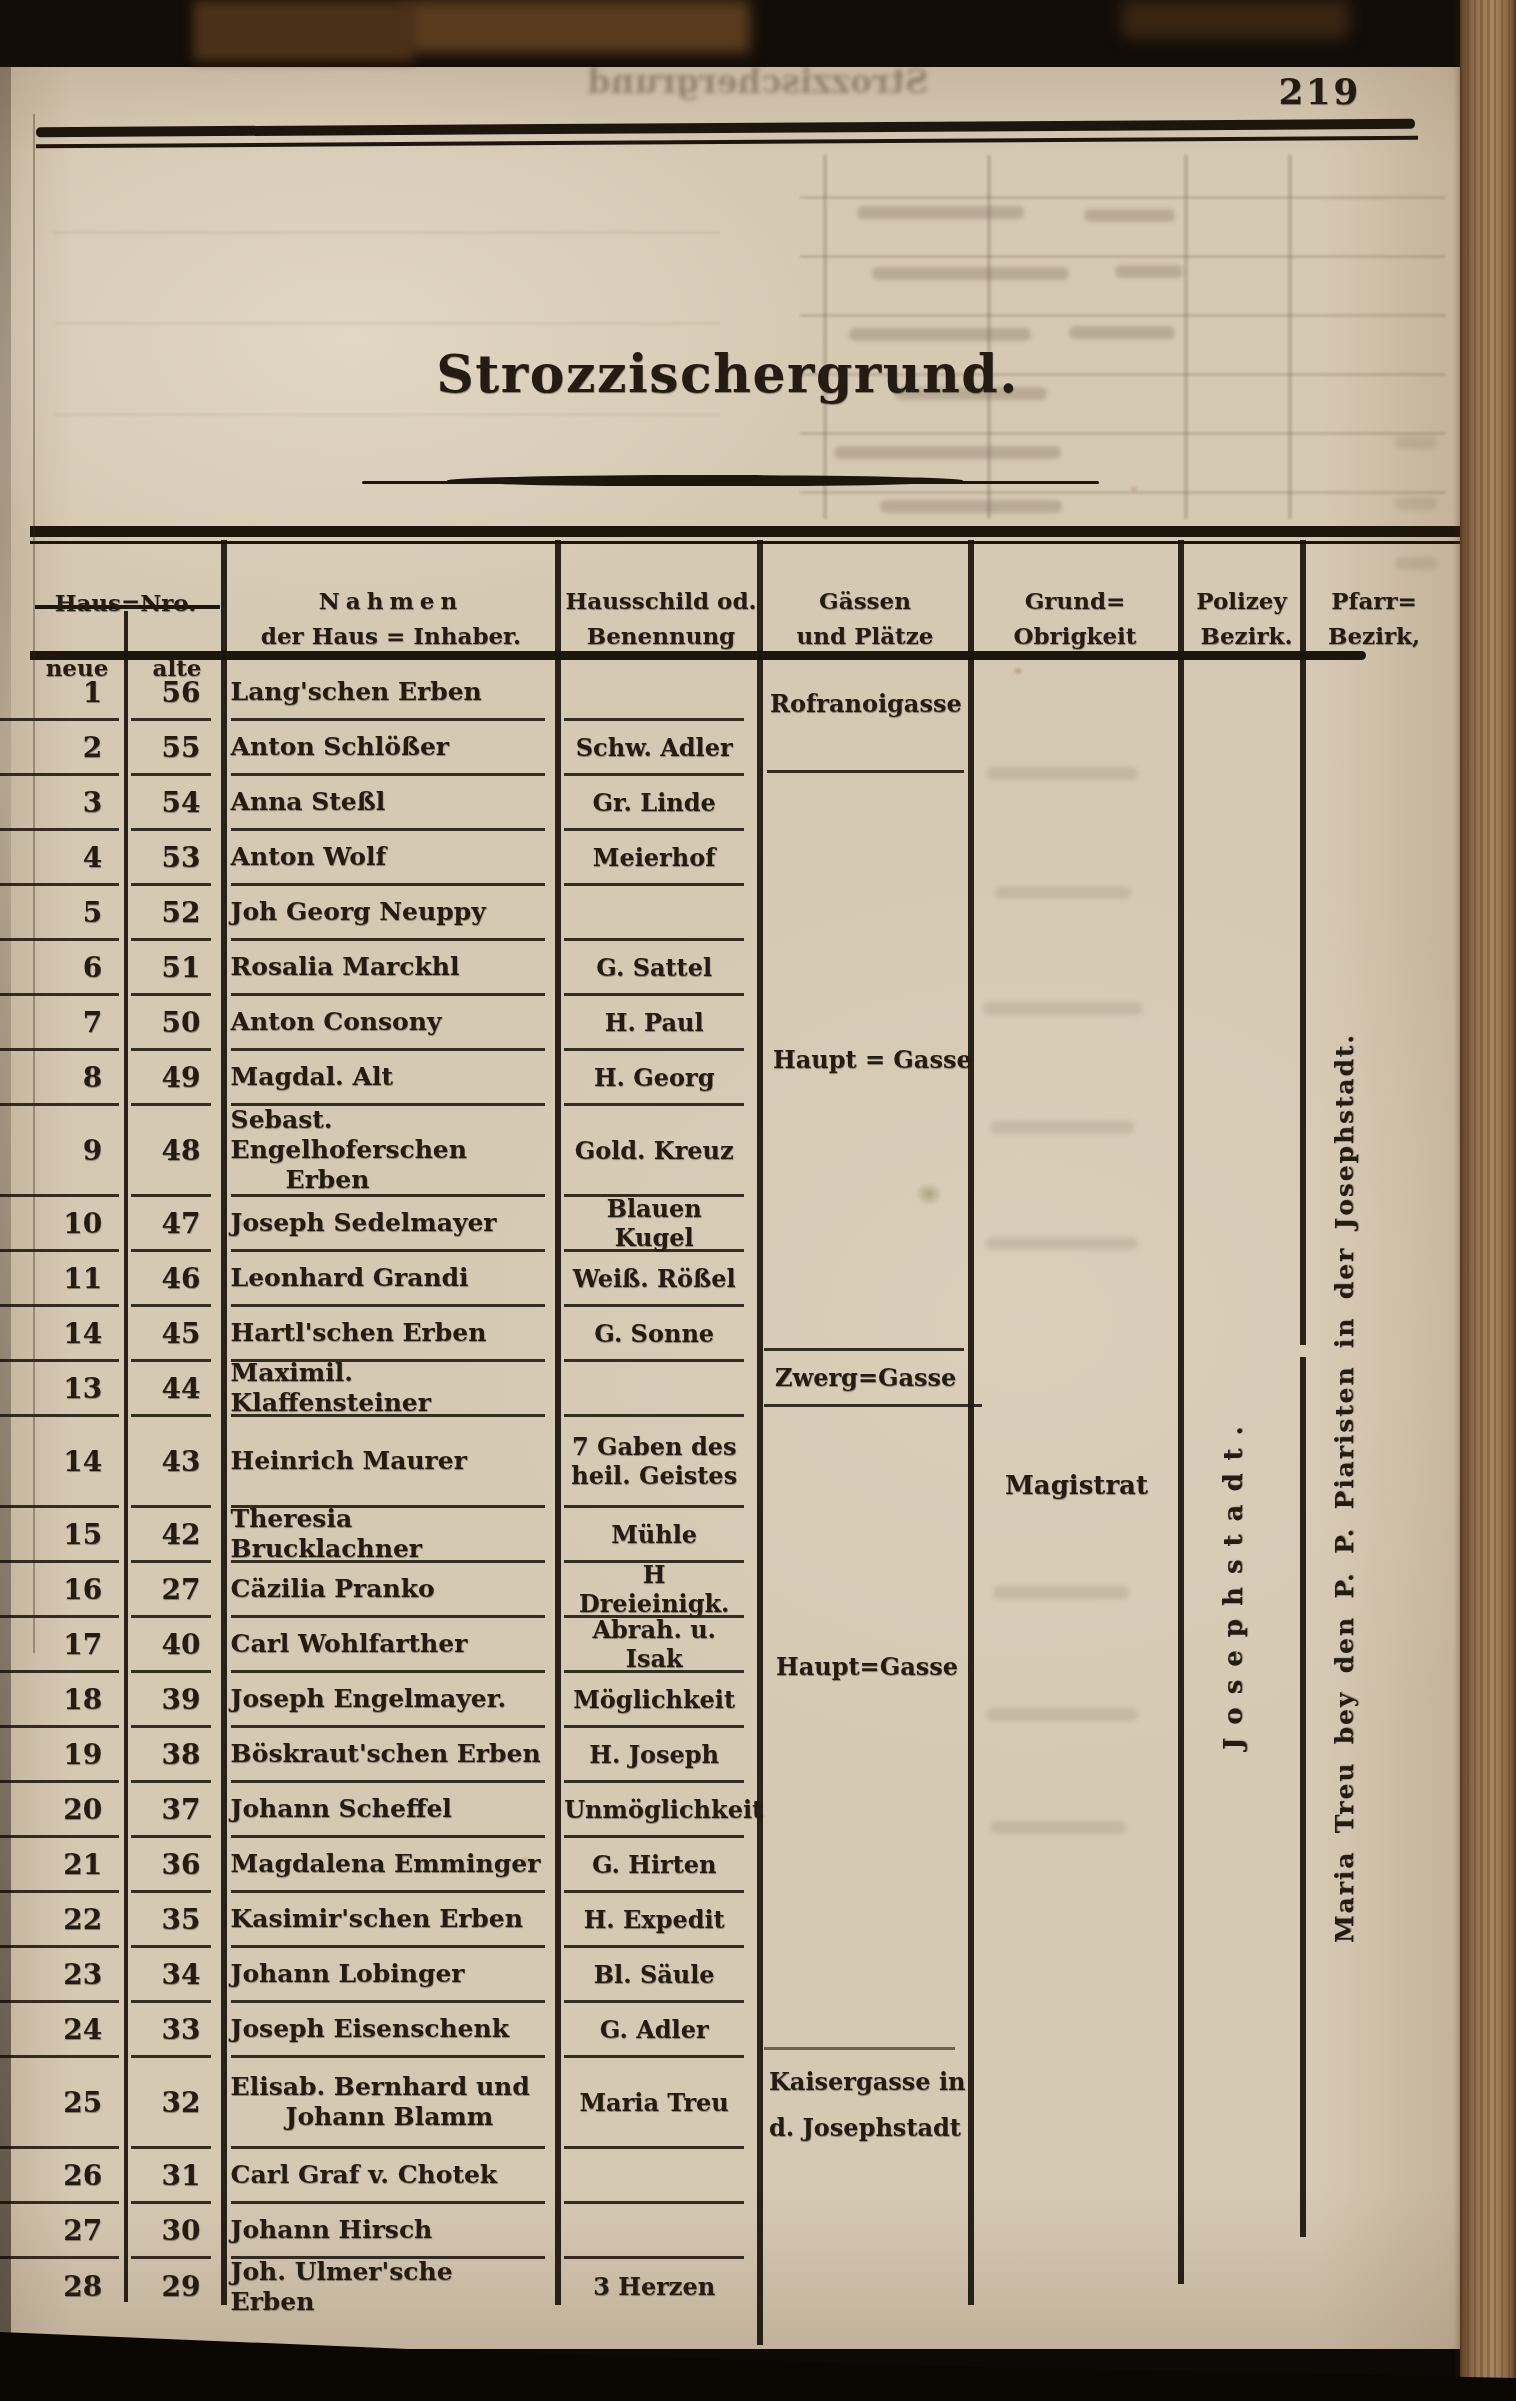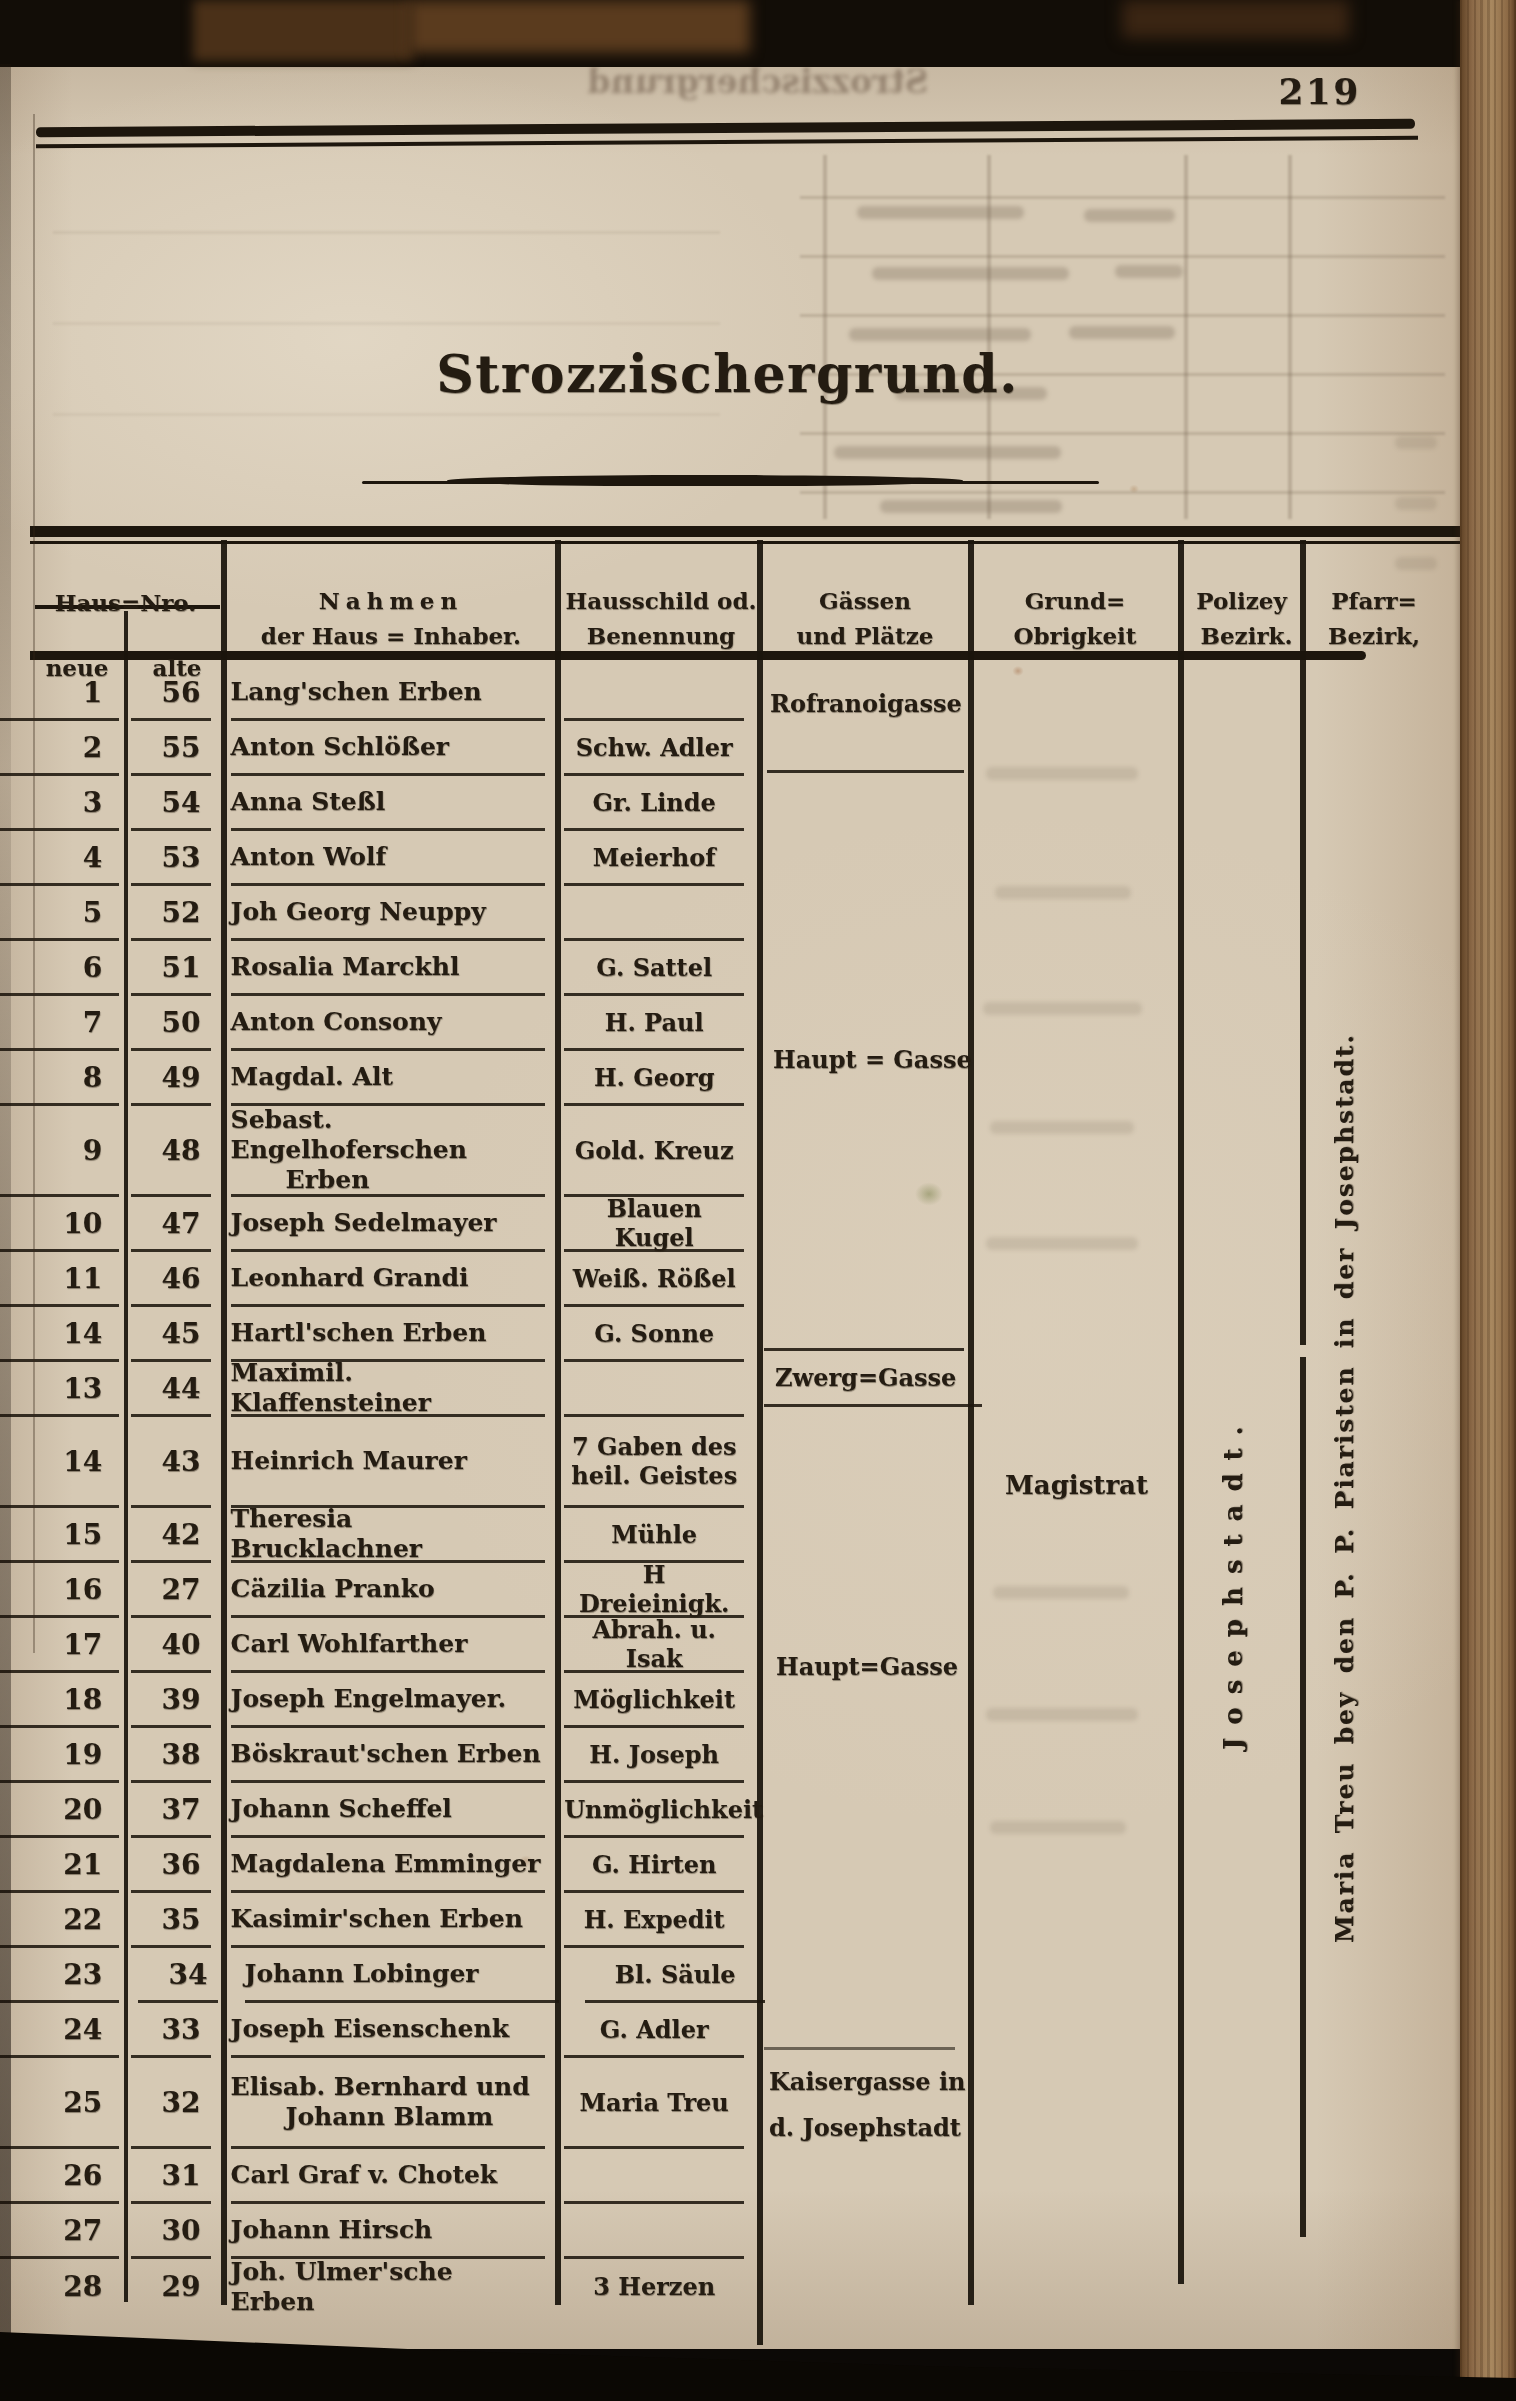--- a/index.html
+++ b/index.html
@@ -385,21 +385,21 @@
       <div class="trow" style="height: 55px;">
       <div class="cell c-neue ink">22</div>
       <div class="cell c-alte ink">35</div>
       <div class="cell c-name ink">
           <div>Kasimir'schen Erben</div>
         </div>
       <div class="cell c-shield ink">
           <div>H. Expedit</div>
         </div>
     </div>
-      <div class="trow" style="height: 55px; gap: 7px;">
+      <div class="trow" style="height: 55px;">
       <div class="cell c-neue ink">23</div>
       <div class="cell c-alte ink">34</div>
       <div class="cell c-name ink">
           <div>Johann Lobinger</div>
         </div>
       <div class="cell c-shield ink">
           <div>Bl. Säule</div>
         </div>
     </div>
       <div class="trow" style="height: 55px;">

